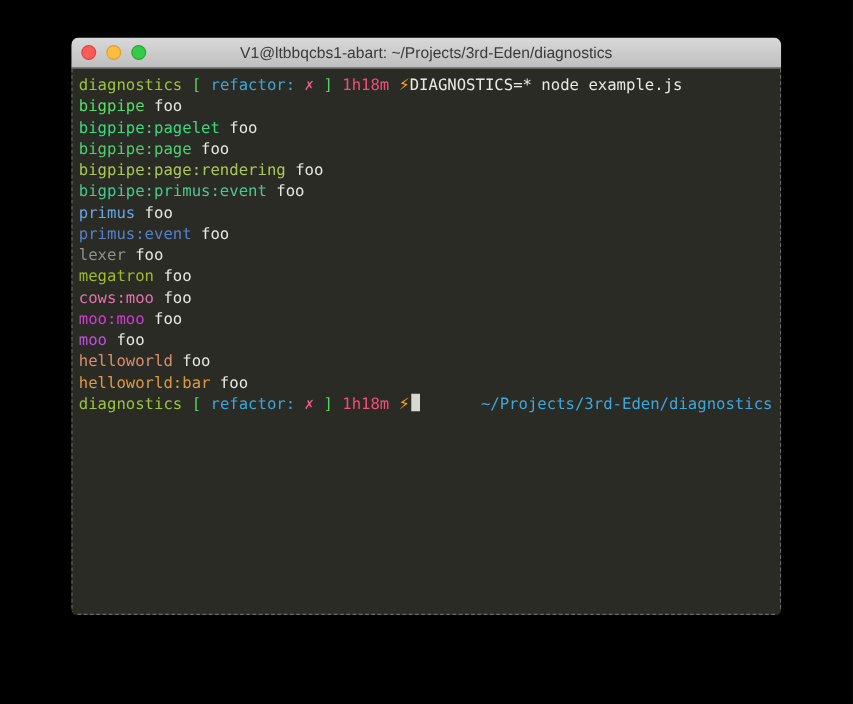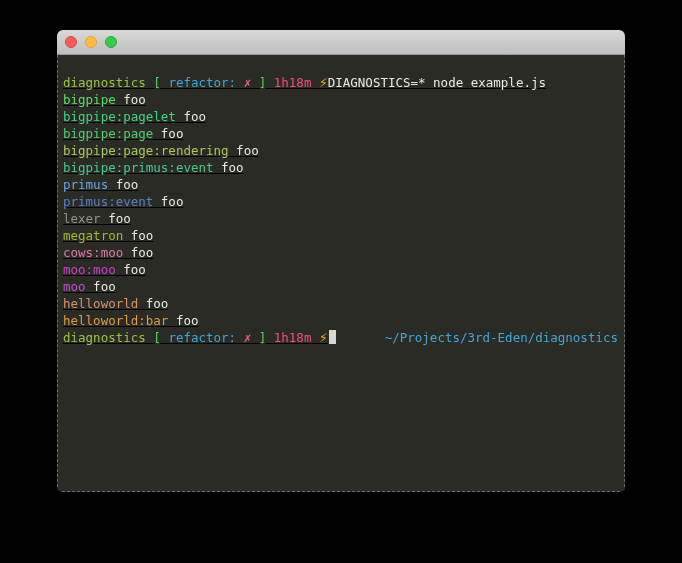--- a/index.html
+++ b/index.html
@@ -58,26 +58,25 @@
     position: relative;
     height: 437px;
     background: #2b2b26;
     box-sizing: border-box;
     border-left: 1px dashed rgba(190,190,180,0.45);
     border-right: 1px dashed rgba(190,190,180,0.45);
     border-bottom: 1px dashed rgba(190,190,180,0.45);
   }
 
   .term {
-    padding: 19px 0 0 5px;
+    padding: 4px 0 0 5px;
     font-family: "DejaVu Sans Mono", "Liberation Mono", monospace;
     font-size: 12.5px;
     line-height: 17px;
     white-space: pre;
-    text-decoration: underline;
   }
   .line { height: 17px; position: relative; }
   .bolt { font-family: "DejaVu Sans", sans-serif; }
   .cursor {
     display: inline-block;
     width: 7px; height: 14px;
     margin-left: 1px;
     vertical-align: -2px;
   }
   .rprompt {
@@ -90,20 +89,21 @@
 
 <div class="stage">
   <div class="window">
 
     <div class="titlebar">
       <div class="lights">
         <span class="light close"></span>
         <span class="light minimize"></span>
         <span class="light zoom"></span>
       </div>
+      <span class="title-text">V1@ltbbqcbs1-abart: ~/Projects/3rd-Eden/diagnostics</span>
     </div>
 
     <div class="screen">
       <div class="term" id="term"><div class="line"><span style="color: rgb(156, 195, 62);">diagnostics</span><span style="color: rgb(233, 233, 227);"> </span><span style="color: rgb(85, 209, 101);">[</span><span style="color: rgb(233, 233, 227);"> </span><span style="color: rgb(58, 167, 217);">refactor:</span><span style="color: rgb(233, 233, 227);"> </span><span style="color: rgb(240, 96, 142);">✗</span><span style="color: rgb(233, 233, 227);"> </span><span style="color: rgb(85, 209, 101);">]</span><span style="color: rgb(233, 233, 227);"> </span><span style="color: rgb(247, 77, 123);">1h18m</span><span style="color: rgb(233, 233, 227);"> </span><span class="bolt" style="color: rgb(247, 168, 33);">⚡</span><span style="color: rgb(233, 233, 227);">DIAGNOSTICS=* node example.js</span></div><div class="line"><span style="color: rgb(85, 223, 106);">bigpipe</span><span style="color: rgb(233, 233, 227);"> foo</span></div><div class="line"><span style="color: rgb(59, 217, 127);">bigpipe:pagelet</span><span style="color: rgb(233, 233, 227);"> foo</span></div><div class="line"><span style="color: rgb(78, 207, 112);">bigpipe:page</span><span style="color: rgb(233, 233, 227);"> foo</span></div><div class="line"><span style="color: rgb(169, 200, 87);">bigpipe:page:rendering</span><span style="color: rgb(233, 233, 227);"> foo</span></div><div class="line"><span style="color: rgb(71, 201, 142);">bigpipe:primus:event</span><span style="color: rgb(233, 233, 227);"> foo</span></div><div class="line"><span style="color: rgb(104, 165, 230);">primus</span><span style="color: rgb(233, 233, 227);"> foo</span></div><div class="line"><span style="color: rgb(85, 128, 201);">primus:event</span><span style="color: rgb(233, 233, 227);"> foo</span></div><div class="line"><span style="color: rgb(144, 144, 144);">lexer</span><span style="color: rgb(233, 233, 227);"> foo</span></div><div class="line"><span style="color: rgb(159, 186, 42);">megatron</span><span style="color: rgb(233, 233, 227);"> foo</span></div><div class="line"><span style="color: rgb(226, 116, 171);">cows:moo</span><span style="color: rgb(233, 233, 227);"> foo</span></div><div class="line"><span style="color: rgb(210, 60, 210);">moo:moo</span><span style="color: rgb(233, 233, 227);"> foo</span></div><div class="line"><span style="color: rgb(193, 80, 217);">moo</span><span style="color: rgb(233, 233, 227);"> foo</span></div><div class="line"><span style="color: rgb(220, 142, 107);">helloworld</span><span style="color: rgb(233, 233, 227);"> foo</span></div><div class="line"><span style="color: rgb(223, 154, 64);">helloworld:bar</span><span style="color: rgb(233, 233, 227);"> foo</span></div><div class="line"><span style="color: rgb(156, 195, 62);">diagnostics</span><span style="color: rgb(233, 233, 227);"> </span><span style="color: rgb(85, 209, 101);">[</span><span style="color: rgb(233, 233, 227);"> </span><span style="color: rgb(58, 167, 217);">refactor:</span><span style="color: rgb(233, 233, 227);"> </span><span style="color: rgb(240, 96, 142);">✗</span><span style="color: rgb(233, 233, 227);"> </span><span style="color: rgb(85, 209, 101);">]</span><span style="color: rgb(233, 233, 227);"> </span><span style="color: rgb(247, 77, 123);">1h18m</span><span style="color: rgb(233, 233, 227);"> </span><span class="bolt" style="color: rgb(247, 168, 33);">⚡</span><span class="cursor" style="background: rgb(216, 216, 208);"></span><span class="rprompt" style="color: rgb(63, 167, 220);">~/Projects/3rd-Eden/diagnostics</span></div></div>
     </div>
 
   </div>
 </div>
 
 </body></html>

